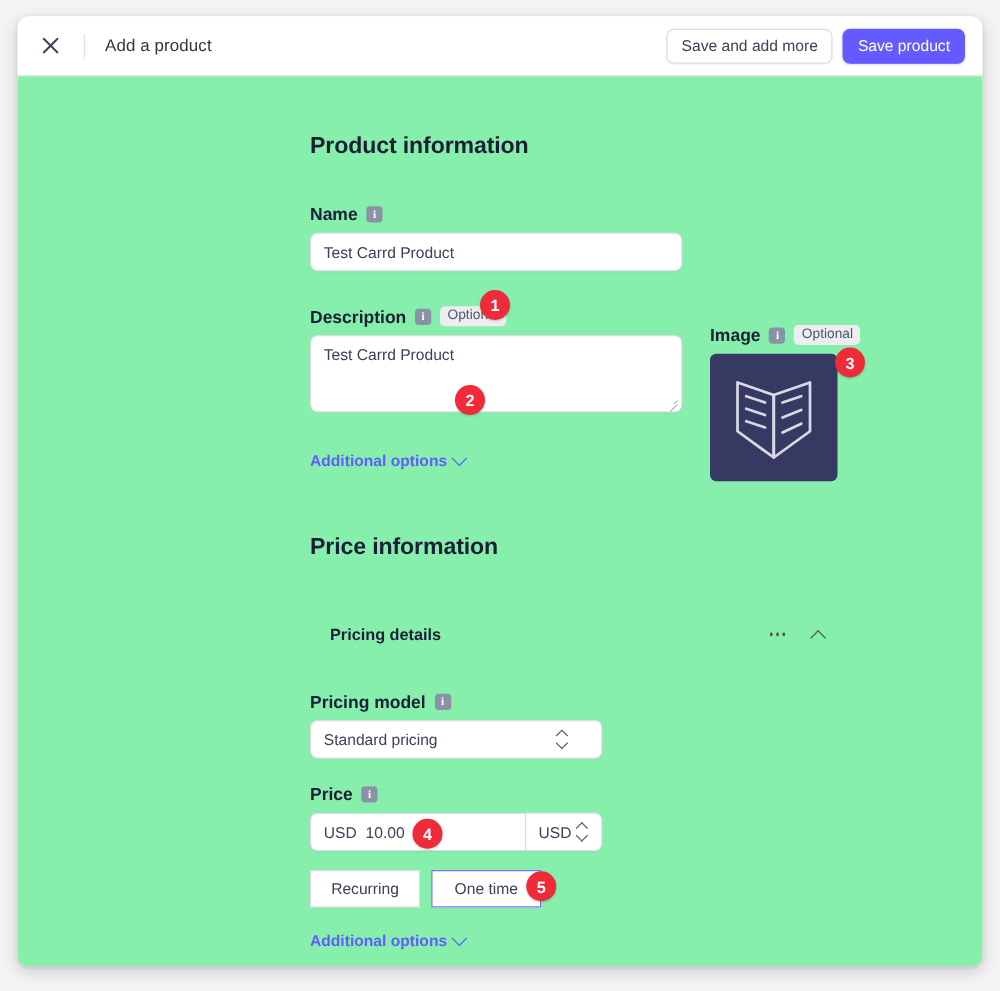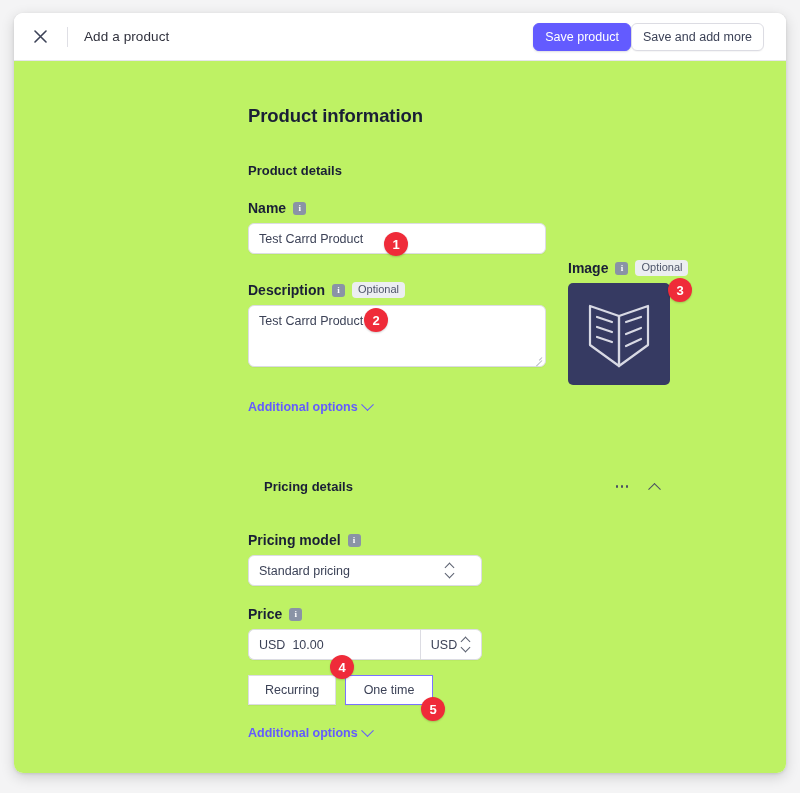--- a/index.html
+++ b/index.html
@@ -82,21 +82,21 @@
     color: #ffffff;
     border: 1px solid #635bff;
     box-shadow: 0 1px 2px rgba(60,66,87,0.18);
     padding: 0 11px;
   }
   
   .content {
     flex: 1 1 auto;
     position: relative;
     overflow: hidden;
-    background: #bef264;
+    background: #86efac;
   }
   .inner {
     position: absolute;
     left: 0; top: 0;
     width: 100%;
     padding: 44px 0 0 0;
   }
   .col {
     margin-left: 234px;
     width: 480px;
@@ -378,30 +378,29 @@
 
     <div class="topbar">
       <div class="close-btn">
         <svg width="13" height="13" viewBox="0 0 13 13" aria-hidden="true">
           <path d="M1 1 L12 12 M12 1 L1 12" stroke="#3c4257" stroke-width="1.6" stroke-linecap="round" fill="none"></path>
         </svg>
       </div>
       <div class="vdiv"></div>
       <div class="win-title">Add a product</div>
       <div class="topbar-spacer"></div>
+      <div class="btn btn-secondary">Save and add more</div>
       <div class="btn btn-primary">Save product</div>
-      <div class="btn btn-secondary">Save and add more</div>
     </div>
 
     <div class="content">
       <div class="inner">
         <div class="col">
 
           <h1 class="section-title">Product information</h1>
-          <h2 class="sub-title">Product details</h2>
 
           
           <div class="field-label">
             <span class="lbl">Name</span>
             <span class="info-icon">i</span>
           </div>
           <div class="text-input">Test Carrd Product</div>
 
           <div class="row-gap-28"></div>
 
@@ -446,20 +445,21 @@
                   <path d="M58 51 L73 45"></path>
                   <path d="M58 63 L73 56"></path>
                 </g>
               </svg>
             </div>
           </div>
 
           <div style="height:48px"></div>
 
           
+          <h1 class="section-title">Price information</h1>
 
           <div class="pricing-head">
             <h2 class="sub-title">Pricing details</h2>
             <span class="sp"></span>
             <span class="icon-btn">
               <span class="ellipsis">
                   <span></span>
                   <span></span>
                   <span></span>
                 </span>

